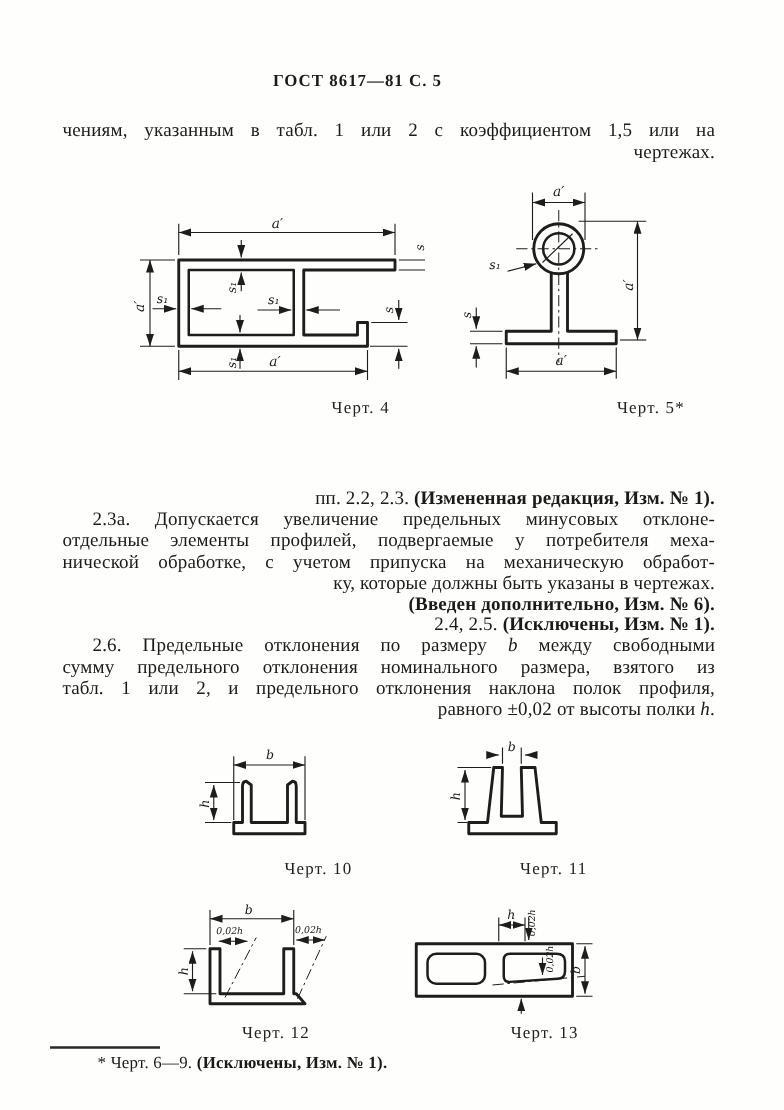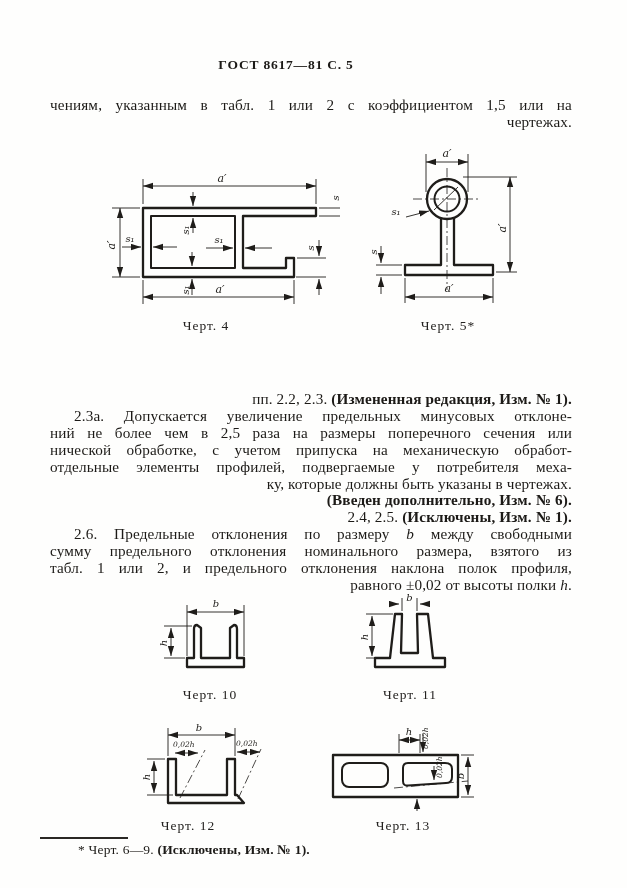--- a/index.html
+++ b/index.html
@@ -9,21 +9,21 @@
           font-weight:700;font-size:13.5px;letter-spacing:0.8px;}
   .textblock{position:absolute;left:50px;width:522px;font-size:15.2px;line-height:16.9px;
              letter-spacing:0.15px;}
   .intro{top:97px;}
   .maintext{top:351px;margin-top:40px;}
   .jl{text-align:justify;text-align-last:justify;}
   .ll{text-align:right;font-family:Liberation Serif, serif;}
   .ind{text-indent:24px;}
   b{font-weight:700;}
   i{font-style:italic;}
-  .cap{position:absolute;font-size:13.5px;letter-spacing:1px;text-align:center;color:#242220;}
+  .cap{position:absolute;font-size:13.5px;letter-spacing:1px;text-align:right;color:#242220;}
   .fig{position:absolute;}
   .fig .p{fill:#fefefd;stroke:#1f1d1a;stroke-width:2.3;stroke-linejoin:round;}
   .fig .p2{fill:#fefefd;stroke:#1f1d1a;stroke-width:2;stroke-linejoin:round;}
   .fig line{stroke:#1f1d1a;stroke-width:0.9;}
   .fig line.cl{stroke-width:0.8;stroke-dasharray:9 3 2 3;}
   .fig text{fill:#1c1a17;font-family:"DejaVu Serif",serif;font-style:italic;
             font-size:11px;text-anchor:middle;}
   .fig text.sm{font-size:10px;}
   .fig text.xs{font-size:7.5px;text-anchor:start;}
   .footrule{position:absolute;left:40px;top:837px;width:88px;height:1.5px;background:#2a2824;}
@@ -118,23 +118,22 @@
     <line x1="13" y1="154" x2="13" y2="137" marker-end="url(#m5)"></line>
     <text class="sm" transform="rotate(-90 6 112)" x="6" y="115">s</text>
   </svg>
 
   <div class="cap" style="left:100px;top:318px;width:212px">Черт. 4</div>
   <div class="cap" style="left:348px;top:318px;width:200px">Черт. 5*</div>
 
   <div class="textblock maintext">
     <div class="ll ind"><span>пп. 2.2, 2.3. </span><b>(Измененная редакция, Изм. № 1).</b></div>
     <div class="jl ind"><span>2.3а. Допускается увеличение предельных минусовых отклоне-</span></div>
-    <div class="jl"><span>ний не более чем в 2,5 раза на размеры поперечного сечения или</span></div>
+    <div class="jl"><span>отдельные элементы профилей, подвергаемые у потребителя меха-</span></div>
     <div class="jl"><span>нической обработке, с учетом припуска на механическую обработ-</span></div>
-    <div class="jl"><span>отдельные элементы профилей, подвергаемые у потребителя меха-</span></div>
     <div class="ll"><span>ку, которые должны быть указаны в чертежах.</span></div>
     <div class="ll ind"><b>(Введен дополнительно, Изм. № 6).</b></div>
     <div class="ll ind"><span>2.4, 2.5. </span><b>(Исключены, Изм. № 1).</b></div>
     <div class="jl ind"><span>2.6. Предельные отклонения по размеру </span><i>b</i><span> между свободными</span></div>
     <div class="jl"><span>сумму предельного отклонения номинального размера, взятого из</span></div>
     <div class="jl"><span>табл. 1 или 2, и предельного отклонения наклона полок профиля,</span></div>
     <div class="ll"><span>равного ±0,02 от высоты полки </span><i>h</i><span>.</span></div>
   </div>
 
   <svg class="fig" style="left:150px;top:595px" width="120" height="92" viewBox="0 0 120 92">
@@ -165,21 +164,21 @@
       <line x1="62" y1="18" x2="62" y2="5"></line>
     <line x1="36" y1="11" x2="44" y2="11" marker-end="url(#m11)"></line>
     <line x1="73" y1="11" x2="65" y2="11" marker-end="url(#m11)"></line>
     <text class="sm" x="54.5" y="8">b</text>
     <line x1="38" y1="21" x2="11" y2="21"></line>
       <line x1="19" y1="65" x2="11" y2="65"></line>
     <line x1="17" y1="23" x2="17" y2="63" marker-start="url(#m11)" marker-end="url(#m11)"></line>
     <text class="sm" transform="rotate(-90 10 44)" x="10" y="47">h</text>
   </svg>
 
-  <div class="cap" style="left:150px;top:687px;width:120px">Черт. 10</div>
+  <div class="cap" style="left:162px;top:687px;width:120px">Черт. 10</div>
   <div class="cap" style="left:350px;top:687px;width:120px">Черт. 11</div>
 
   <svg class="fig" style="left:128px;top:720px" width="190" height="96" viewBox="0 0 190 96">
     <defs>
       <marker id="m12" markerWidth="11" markerHeight="8" refX="10" refY="3.2" orient="auto-start-reverse" markerUnits="userSpaceOnUse">
         <path d="M0,0 L10,3.2 L0,6.4 Z" fill="#1f1d1a"></path>
       </marker>
     </defs>
     <path class="p" d="M40,39 V83 H116 L109,75 H107 V39 H99 V75 H48 V39 Z"></path>
     <line class="cl" x1="52" y1="78" x2="77" y2="30"></line>

